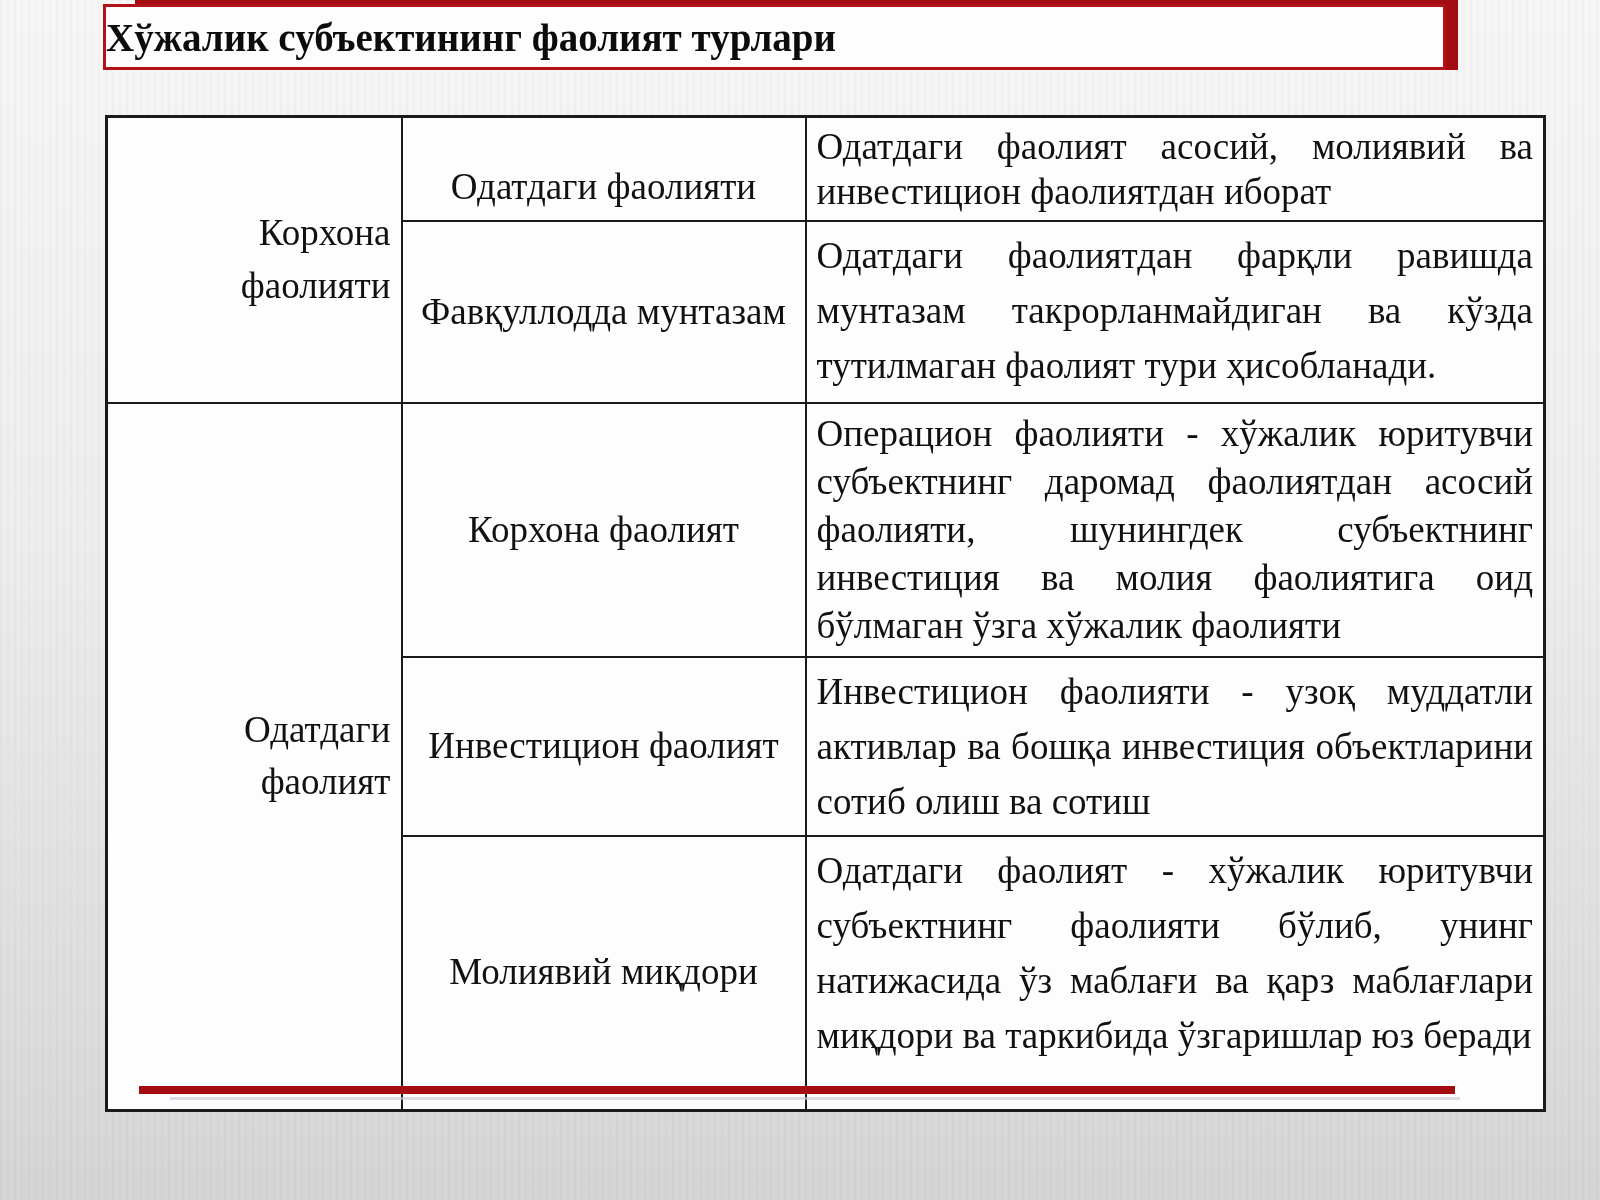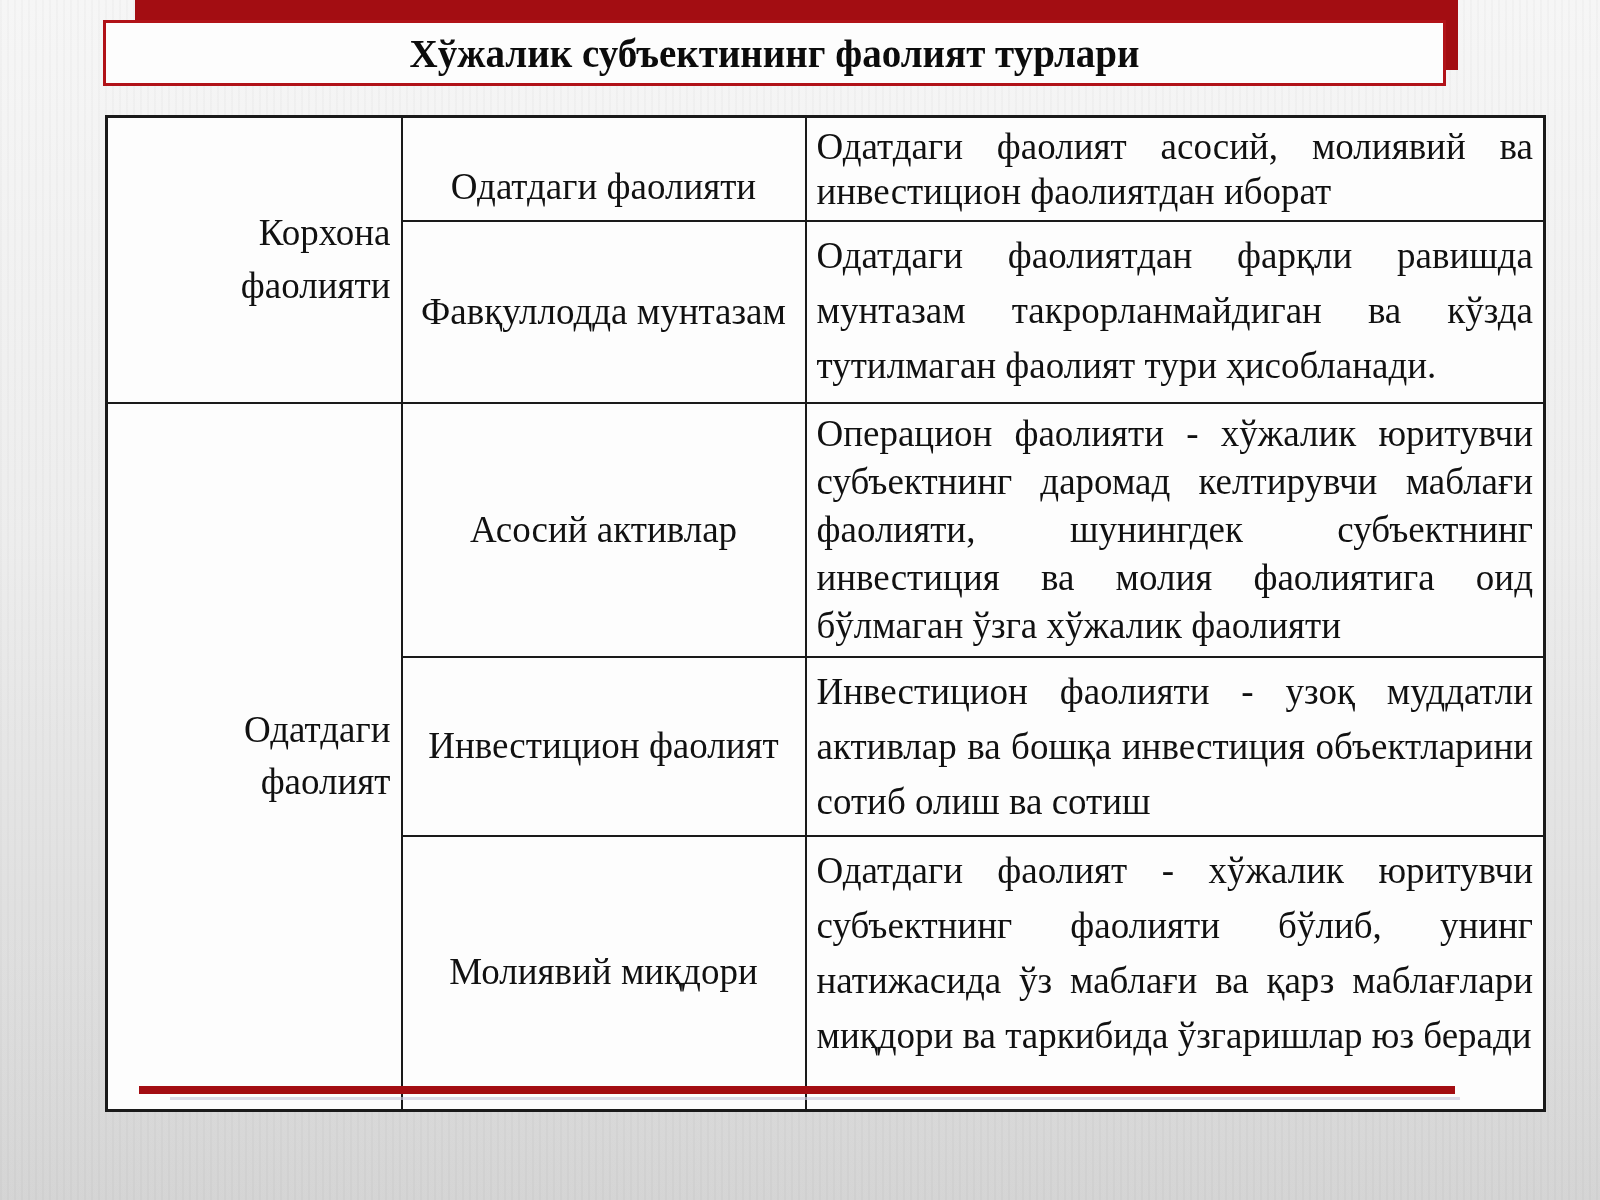--- a/index.html
+++ b/index.html
@@ -20,28 +20,27 @@
     position: absolute;
     left: 135px;
     top: -22px;
     width: 1323px;
     height: 92px;
     background: #a30d12;
   }
   .title-box {
     position: absolute;
     left: 103px;
-    top: 20px;
+    top: 4px;
     width: 1337px;
     height: 60px;
     background: #fdfdfd;
     border: 3px solid #b11218;
     display: flex;
     align-items: center;
-    justify-content: center;
   }
   .title-text {
     font-size: 39px;
     font-weight: bold;
     letter-spacing: 0px;
     color: #0c0c0c;
     white-space: nowrap;
   }
 
   
@@ -126,22 +125,22 @@
         <td class="group-cell" rowspan="2">Корхона фаолияти</td>
         <td class="type-cell valign-bottom">Одатдаги фаолияти</td>
         <td class="desc-cell lh45">Одатдаги фаолият асосий, молиявий ва инвестицион фаолиятдан иборат</td>
       </tr>
       <tr style="height:182px">
         <td class="type-cell">Фавқуллодда мунтазам</td>
         <td class="desc-cell lh55">Одатдаги фаолиятдан фарқли равишда мунтазам такрорланмайдиган ва кўзда тутилмаган фаолият тури ҳисобланади.</td>
       </tr>
       <tr style="height:243px">
         <td class="group-cell" rowspan="3">Одатдаги фаолият</td>
-        <td class="type-cell">Асосий активлар</td>
-        <td class="desc-cell lh48">Операцион фаолияти - хўжалик юритувчи субъектнинг даромад келтирувчи маблағи фаолияти, шунингдек субъектнинг инвестиция ва молия фаолиятига оид бўлмаган ўзга хўжалик фаолияти</td>
+        <td class="type-cell">Корхона фаолият</td>
+        <td class="desc-cell lh48">Операцион фаолияти - хўжалик юритувчи субъектнинг даромад фаолиятдан асосий фаолияти, шунингдек субъектнинг инвестиция ва молия фаолиятига оид бўлмаган ўзга хўжалик фаолияти</td>
       </tr>
       <tr style="height:168px">
         <td class="type-cell">Инвестицион фаолият</td>
         <td class="desc-cell lh55">Инвестицион фаолияти - узоқ муддатли активлар ва бошқа инвестиция объектларини сотиб олиш ва сотиш</td>
       </tr>
       <tr style="height:274px">
         <td class="type-cell">Молиявий миқдори</td>
         <td class="desc-cell lh55">Одатдаги фаолият - хўжалик юритувчи субъектнинг фаолияти бўлиб, унинг натижасида ўз маблағи ва қарз маблағлари миқдори ва таркибида ўзгаришлар юз беради</td>
       </tr>
     </tbody>

